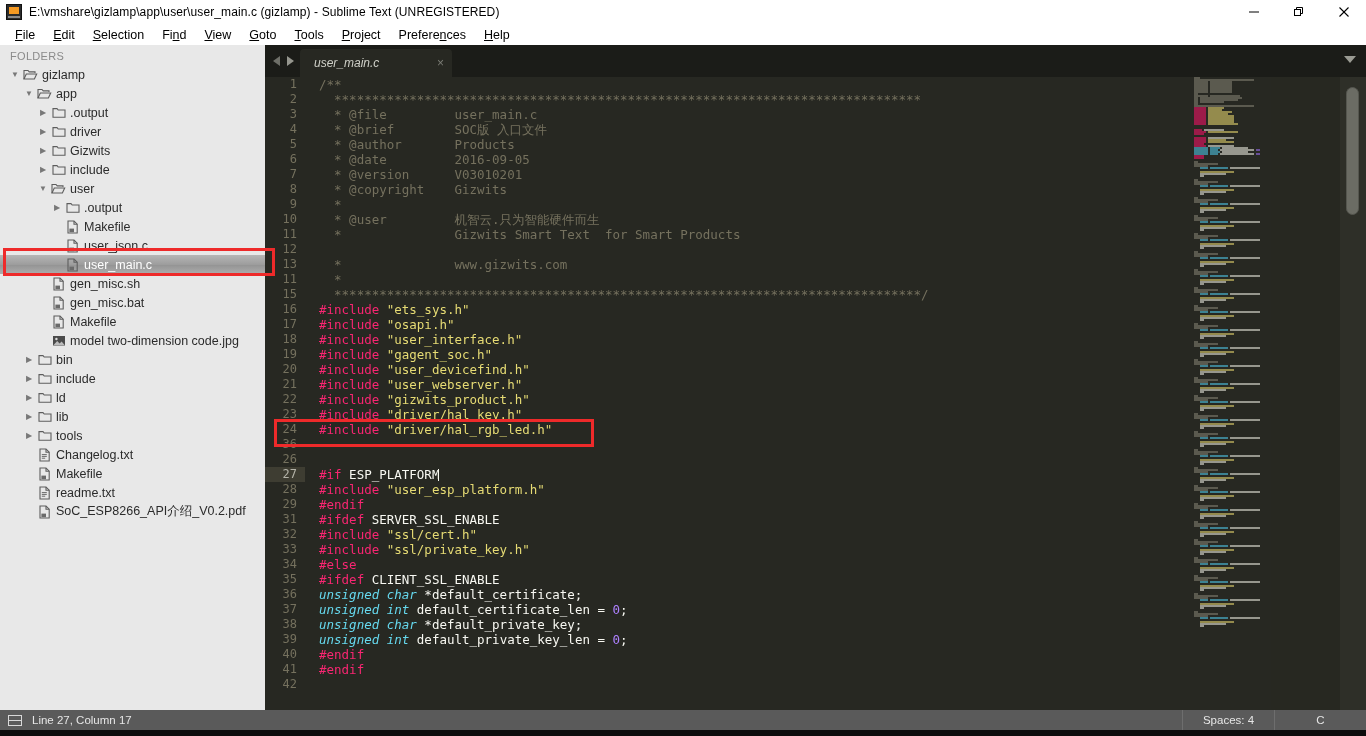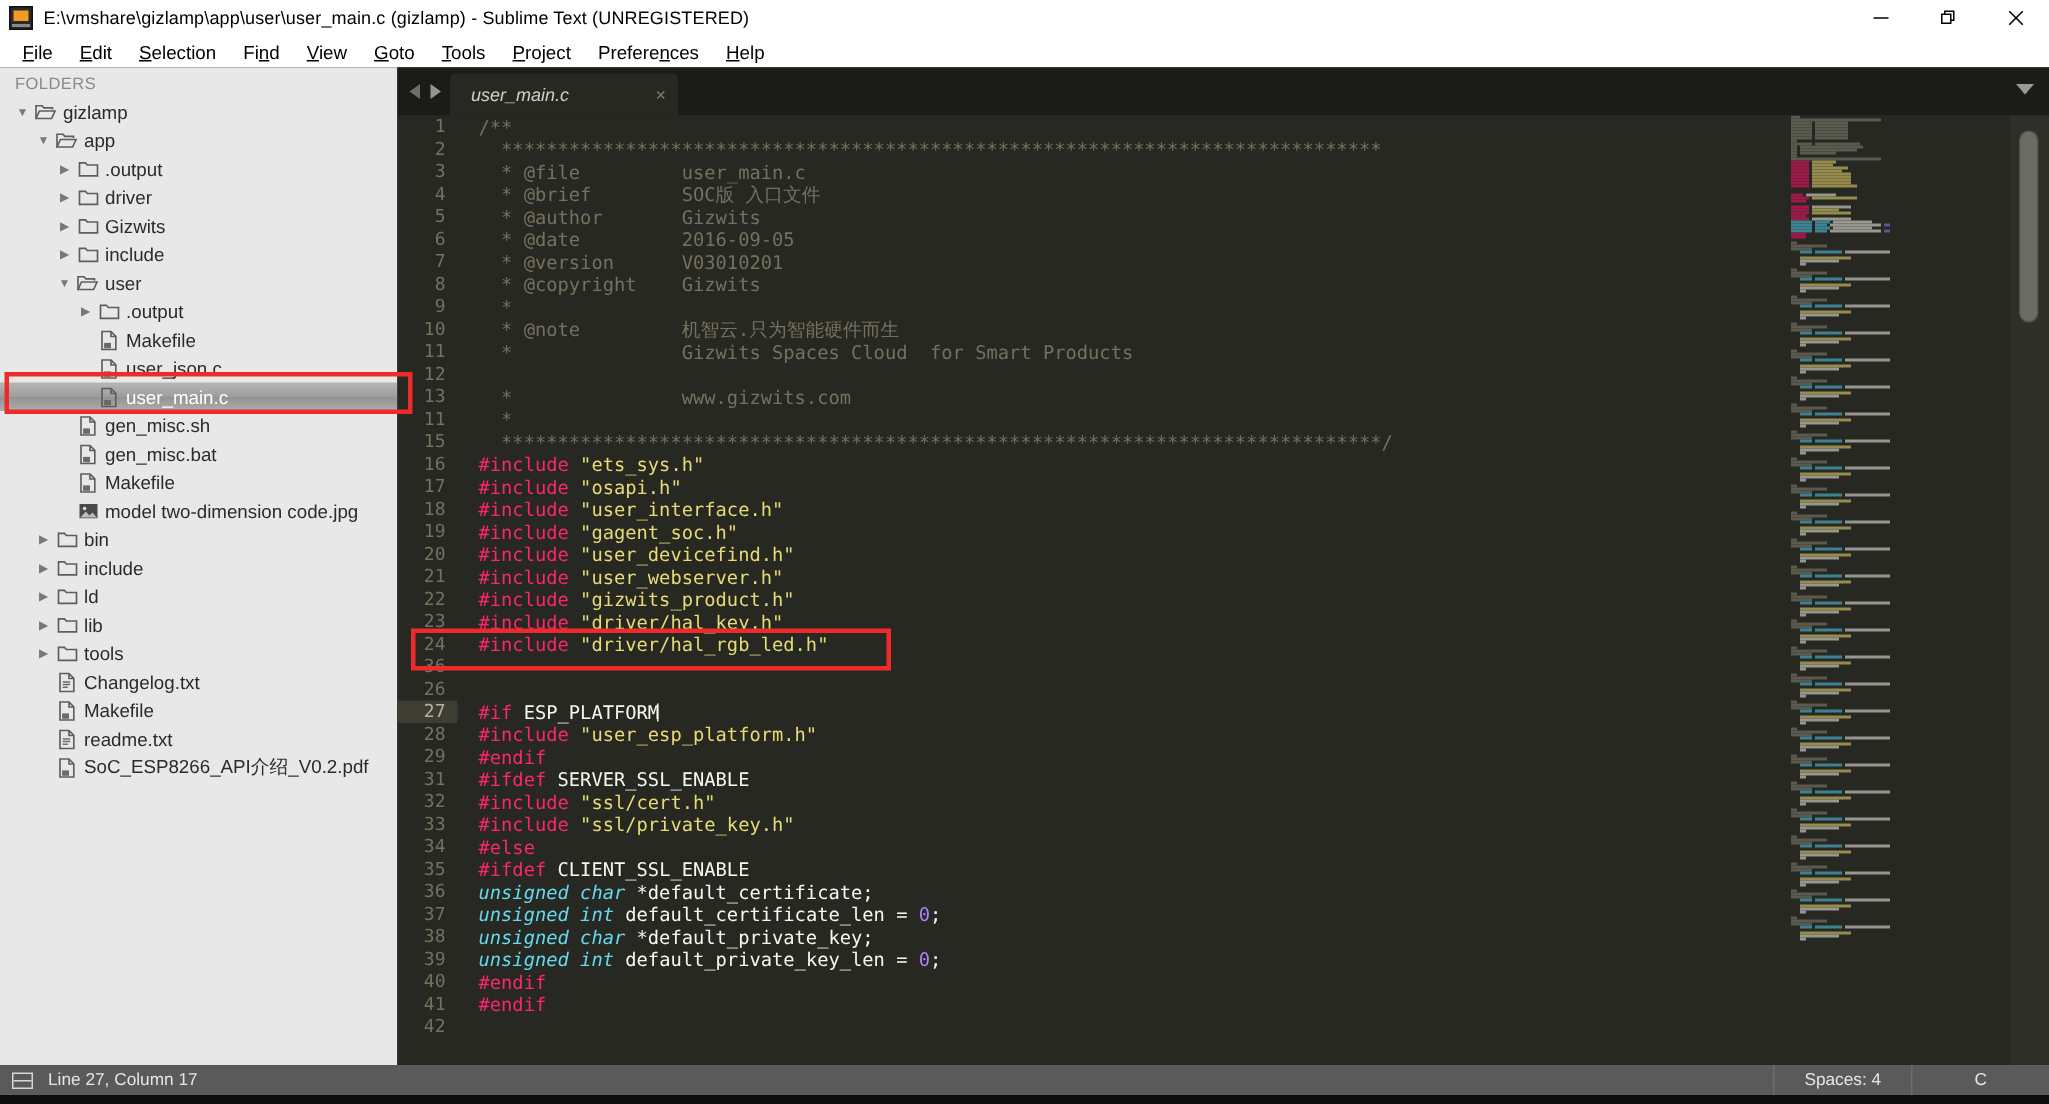--- a/index.html
+++ b/index.html
@@ -485,27 +485,27 @@
       </div>
       <div class="tab-menu"></div>
     </div>
 
     <div class="code-area">
       <div id="code">
           <div class="code-line"><span class="gut">1</span><span class="src"><span class="c-com">/**</span></span></div>
           <div class="code-line"><span class="gut">2</span><span class="src"><span class="c-com">  ******************************************************************************</span></span></div>
           <div class="code-line"><span class="gut">3</span><span class="src"><span class="c-com">  * @file         user_main.c</span></span></div>
           <div class="code-line"><span class="gut">4</span><span class="src"><span class="c-com">  * @brief        SOC版 入口文件</span></span></div>
-          <div class="code-line"><span class="gut">5</span><span class="src"><span class="c-com">  * @author       Gizwits</span></span></div>
+          <div class="code-line"><span class="gut">5</span><span class="src"><span class="c-com">  * @author       Products</span></span></div>
           <div class="code-line"><span class="gut">6</span><span class="src"><span class="c-com">  * @date         2016-09-05</span></span></div>
           <div class="code-line"><span class="gut">7</span><span class="src"><span class="c-com">  * @version      V03010201</span></span></div>
           <div class="code-line"><span class="gut">8</span><span class="src"><span class="c-com">  * @copyright    Gizwits</span></span></div>
           <div class="code-line"><span class="gut">9</span><span class="src"><span class="c-com">  *</span></span></div>
-          <div class="code-line"><span class="gut">10</span><span class="src"><span class="c-com">  * @note         机智云.只为智能硬件而生</span></span></div>
-          <div class="code-line"><span class="gut">11</span><span class="src"><span class="c-com">  *               Gizwits Spaces Cloud  for Smart Products</span></span></div>
+          <div class="code-line"><span class="gut">10</span><span class="src"><span class="c-com">  * @user         机智云.只为智能硬件而生</span></span></div>
+          <div class="code-line"><span class="gut">11</span><span class="src"><span class="c-com">  *               Gizwits Smart Text  for Smart Products</span></span></div>
           <div class="code-line"><span class="gut">12</span></div>
           <div class="code-line"><span class="gut">13</span><span class="src"><span class="c-com">  *               www.gizwits.com</span></span></div>
           <div class="code-line"><span class="gut">11</span><span class="src"><span class="c-com">  *</span></span></div>
           <div class="code-line"><span class="gut">15</span><span class="src"><span class="c-com">  ******************************************************************************/</span></span></div>
           <div class="code-line"><span class="gut">16</span><span class="src"><span class="c-pre">#include </span><span class="c-str">"ets_sys.h"</span></span></div>
           <div class="code-line"><span class="gut">17</span><span class="src"><span class="c-pre">#include </span><span class="c-str">"osapi.h"</span></span></div>
           <div class="code-line"><span class="gut">18</span><span class="src"><span class="c-pre">#include </span><span class="c-str">"user_interface.h"</span></span></div>
           <div class="code-line"><span class="gut">19</span><span class="src"><span class="c-pre">#include </span><span class="c-str">"gagent_soc.h"</span></span></div>
           <div class="code-line"><span class="gut">20</span><span class="src"><span class="c-pre">#include </span><span class="c-str">"user_devicefind.h"</span></span></div>
           <div class="code-line"><span class="gut">21</span><span class="src"><span class="c-pre">#include </span><span class="c-str">"user_webserver.h"</span></span></div>

